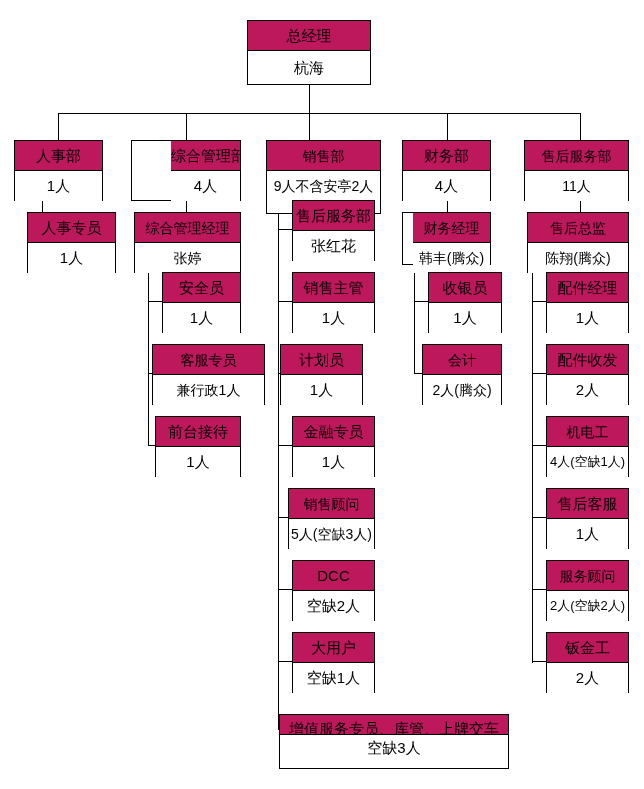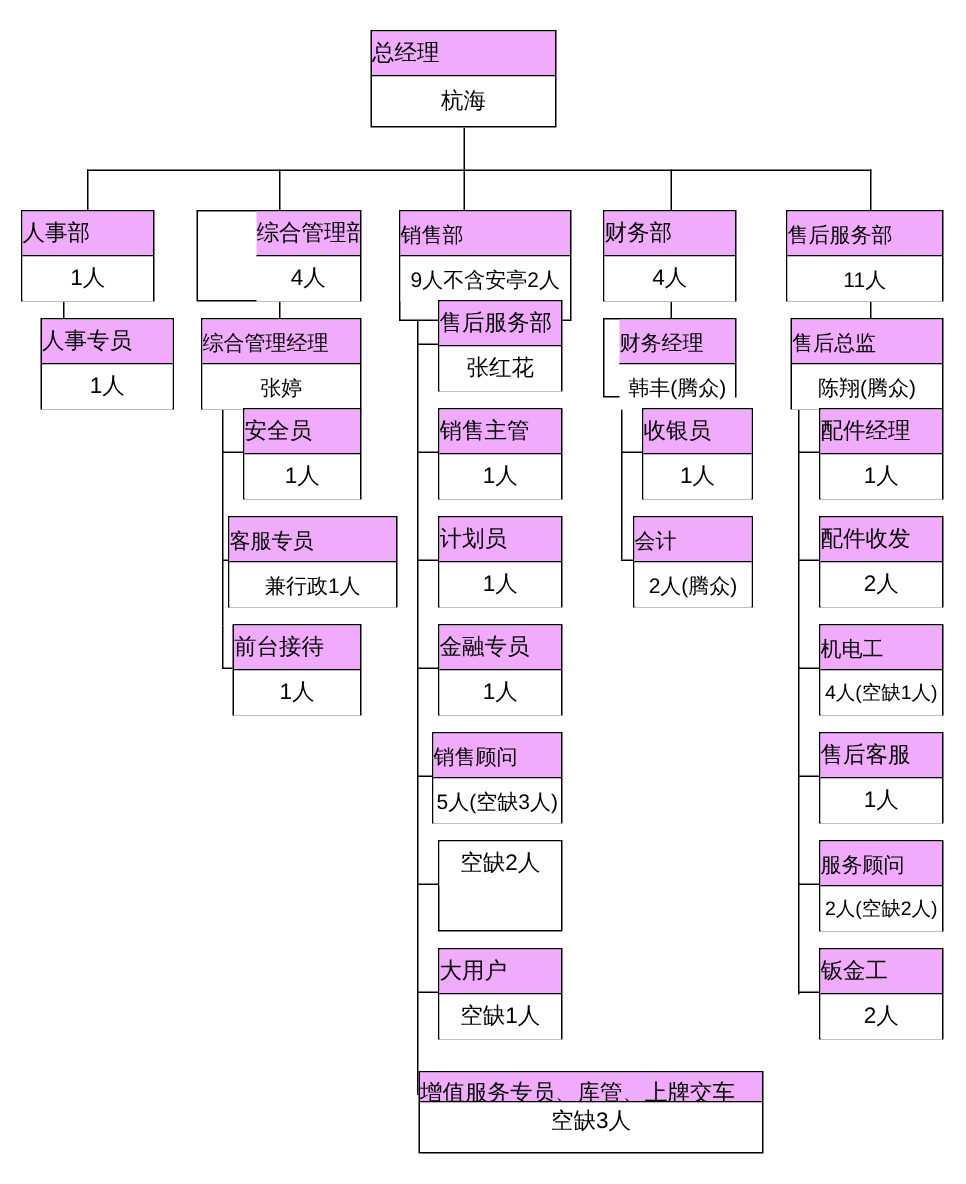--- a/index.html
+++ b/index.html
@@ -21,23 +21,23 @@
 
   
   .node{
     position:absolute;
     box-sizing:border-box;
     border:1px solid #000000;
     background:#ffffff;
   }
   .node .title{
     box-sizing:border-box;
-    background:#f0abfc;
+    background:#be185d;
     border-bottom:1px solid #000000;
-    text-align:left;
+    text-align:center;
     white-space:nowrap;
     overflow:hidden;
   }
   .node .sub{
     box-sizing:border-box;
     background:#ffffff;
     text-align:center;
     white-space:nowrap;
     overflow:hidden;
   }
@@ -139,33 +139,34 @@
     <div class="sub">9人不含安亭2人</div>
   </div>
   <div class="node" style="left:292px;top:200px;width:83px;height:61px;">
     <div class="title">售后服务部</div>
     <div class="sub">张红花</div>
   </div>
   <div class="node" style="left:292px;top:272px;width:83px;height:61px;">
     <div class="title">销售主管</div>
     <div class="sub">1人</div>
   </div>
-  <div class="node" style="left:292px;top:344px;width:83px;height:61px;">
+  <div class="node" style="left:280px;top:344px;width:83px;height:61px;">
     <div class="title">计划员</div>
     <div class="sub">1人</div>
   </div>
   <div class="node" style="left:292px;top:416px;width:83px;height:61px;">
     <div class="title">金融专员</div>
     <div class="sub">1人</div>
   </div>
   <div class="node small" style="left:288px;top:488px;width:87px;height:61px;">
     <div class="title">销售顾问</div>
     <div class="sub">5人(空缺3人)</div>
   </div>
   <div class="node" style="left:292px;top:560px;width:83px;height:61px;">
+    <div class="title">DCC</div>
     <div class="sub">空缺2人</div>
   </div>
   <div class="node" style="left:292px;top:632px;width:83px;height:61px;">
     <div class="title">大用户</div>
     <div class="sub">空缺1人</div>
   </div>
   <div class="node" style="left:279px;top:714px;width:230px;height:55px;">
     <div class="title" style="height:20px;line-height:28px;">增值服务专员、库管、上牌交车</div>
     <div class="sub" style="height:26px;line-height:26px;">空缺3人</div>
   </div>

